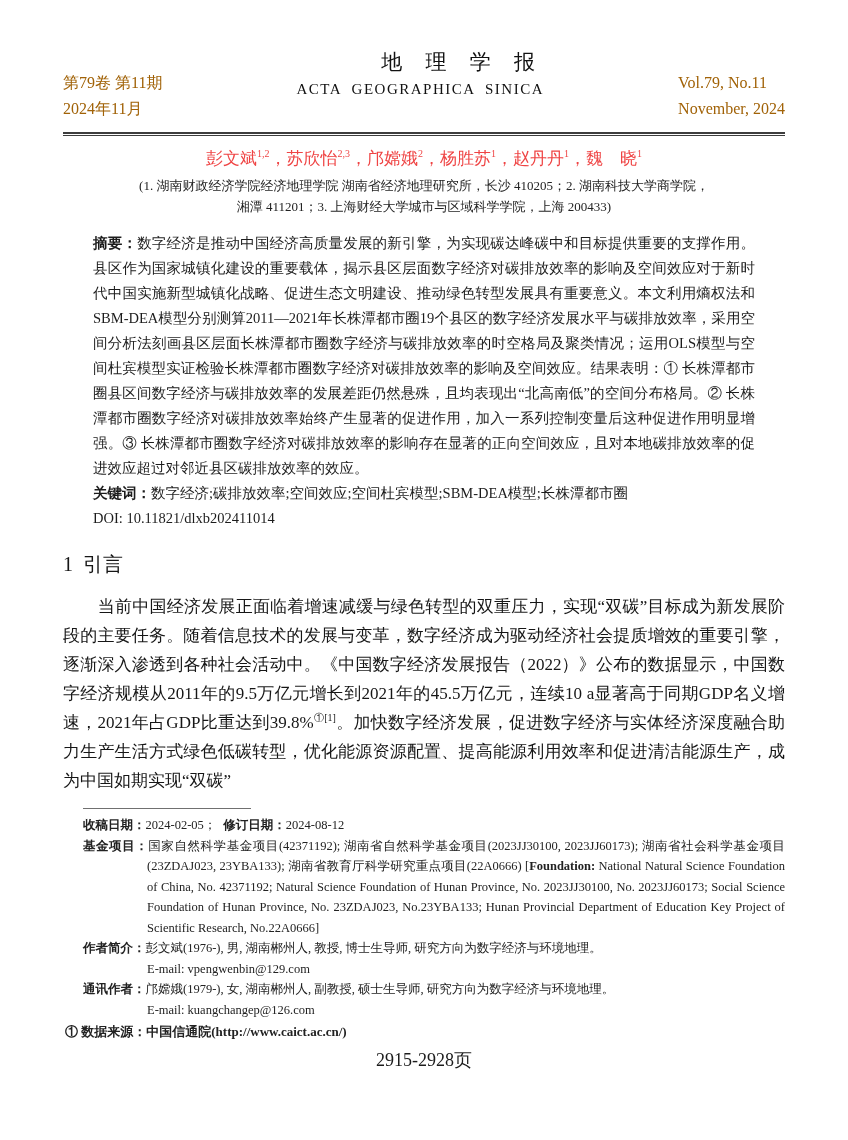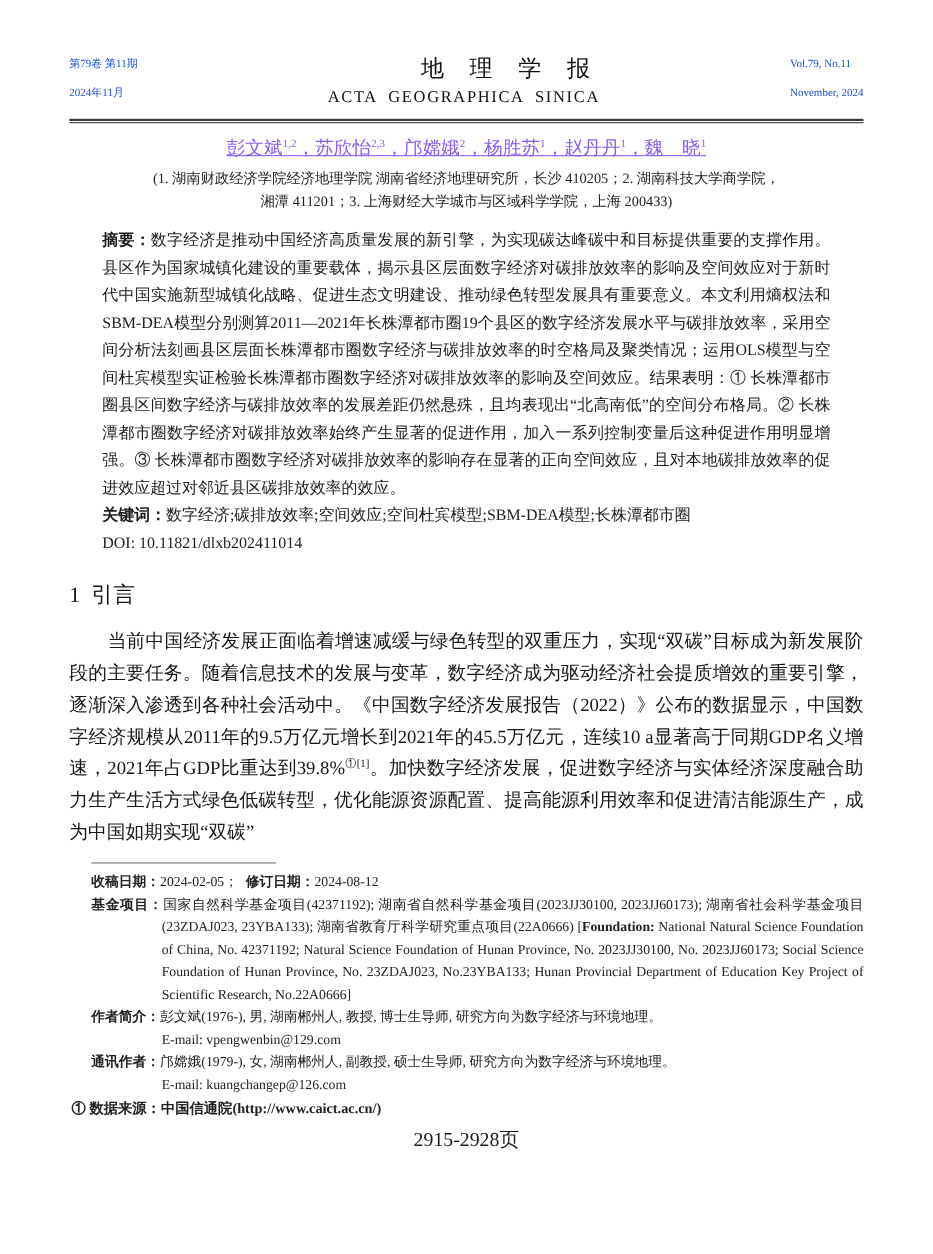--- a/index.html
+++ b/index.html
@@ -5,33 +5,33 @@
   * { box-sizing: border-box; }
   html, body { margin: 0; padding: 0; background: #ffffff; }
   .page {
     width: 848px; height: 1140px; overflow: hidden;
     background: #ffffff; color: #1c1c1c;
     font-family: "Liberation Serif", "DejaVu Serif", serif;
     padding: 46px 63px 0 63px; position: relative;
   }
   
   .jhead { display: flex; justify-content: space-between; align-items: flex-start; }
-  .jhead .side { font-size: 10px; line-height: 26px; color: #1d4ed8; }
+  .jhead .side { font-size: 16px; line-height: 26px; color: #a16207; margin-top: 24px; }
   .jhead .side.right { text-align: left; }
   .jhead .center { text-align: right; margin-top: 2px; }
   .jhead .cn-title { font-size: 21px; letter-spacing: 9px; text-indent: 9px; color: #111; }
   .jhead .en-title { font-size: 15px; letter-spacing: 1.5px; word-spacing: 5px; margin-top: 5px; color: #111; }
   .double-rule { margin-top: 10px; height: 4px; border-top: 2px solid #3d3d3d; border-bottom: 1px solid #3d3d3d; }
   
   .title {
     text-align: center; margin: 22px 0 0 0;
     font-family: "Liberation Sans", "DejaVu Sans", sans-serif;
     font-weight: 700; font-size: 27px; line-height: 38px; letter-spacing: 2px; color: #1f1f1f;
   }
-  .authors { text-align: center; margin-top: 11px; font-size: 17px; color: #8b5cf6; text-decoration: underline; }
+  .authors { text-align: center; margin-top: 11px; font-size: 17px; color: #ef4444; }
   .authors sup { font-size: 10px; line-height: 0; }
   .affil { text-align: center; margin-top: 5px; font-size: 13px; line-height: 21px; color: #222; }
   
   .abstract { margin: 14px 30px 0 30px; font-size: 14.5px; line-height: 25px; text-align: justify; }
   .abstract p { margin: 0; }
   .blabel { font-family: "Liberation Sans", "DejaVu Sans", sans-serif; font-weight: 700; }
   .doi-line { text-align: left; }
   
   .sec-heading { margin: 20px 0 0 0; font-size: 20px; font-weight: 400; white-space: pre-wrap; color: #161616; }
   .body-para {

